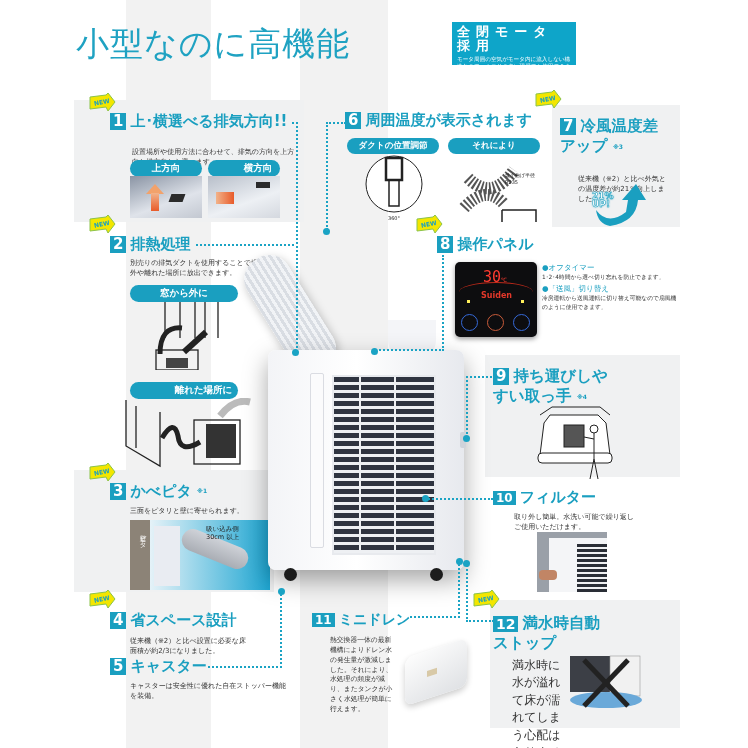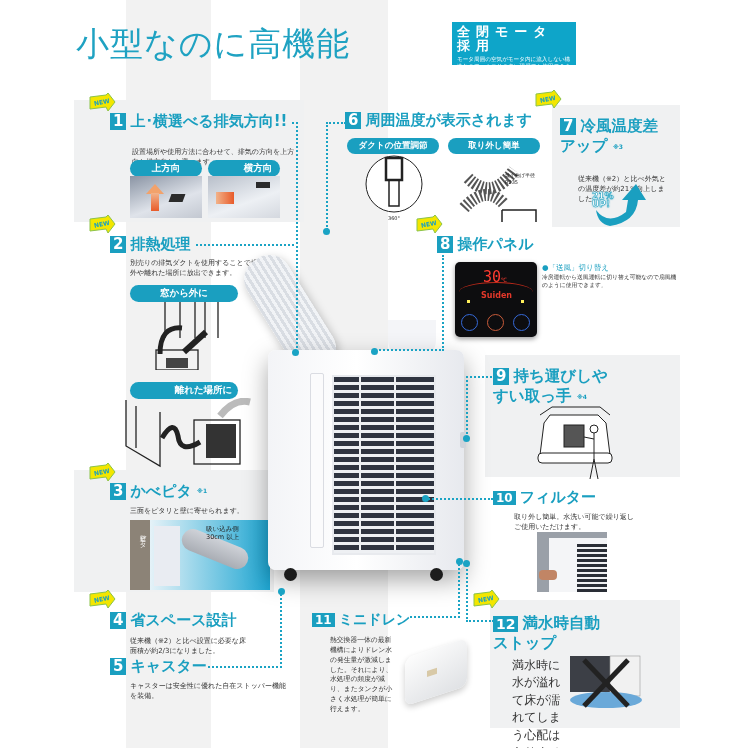--- a/index.html
+++ b/index.html
@@ -167,21 +167,21 @@
 <div class="abs desc" style="left:130px;top:636px;width:120px;">従来機（※2）と比べ設置に必要な床面積が約2/3になりました。</div>
 <div class="abs sec-title" style="left:110px;top:658px;font-size:15px;">
   <span class="num">5</span><span>キャスター</span>
 </div>
 <div class="abs desc" style="left:130px;top:681px;width:160px;">キャスターは安全性に優れた自在ストッパー機能を装備。</div>
 
 <div class="abs sec-title" style="left:345px;top:112px;font-size:15px;">
   <span class="num">6</span><span>周囲温度が表示されます</span>
 </div>
 <div class="abs pill" style="left:347px;top:138px;width:92px;font-size:8.5px;">ダクトの位置調節</div>
-<div class="abs pill" style="left:448px;top:138px;width:92px;font-size:8.5px;">取り外し簡単</div>
+<div class="abs pill" style="left:448px;top:138px;width:92px;font-size:8.5px;">それにより</div>
 <svg class="abs" style="left:362px;top:152px;" width="64" height="70" viewBox="0 0 64 70">
   <circle cx="32" cy="32" r="28" stroke="#222" fill="#fff" stroke-width="1"></circle>
   <rect x="24" y="6" width="16" height="22" fill="none" stroke="#222" stroke-width="2.5"></rect>
   <rect x="27" y="28" width="10" height="26" fill="none" stroke="#222" stroke-width="1.5"></rect>
   <text x="26" y="68" font-size="5" fill="#222">360°</text>
 </svg>
 <svg class="abs" style="left:458px;top:158px;" width="80" height="64" viewBox="0 0 80 64">
   <path d="M10 20 Q34 44 56 12" stroke="#555" stroke-width="12" fill="none" stroke-dasharray="2 2"></path>
   <path d="M6 50 Q28 26 46 46" stroke="#555" stroke-width="12" fill="none" stroke-dasharray="2 2"></path>
   <path d="M44 52 L44 64 M44 52 L78 52 L78 64" stroke="#222" stroke-width="1.5" fill="none"></path>
@@ -207,20 +207,24 @@
   </div>
   <div style="position:absolute;left:4px;top:20px;width:74px;height:20px;border-top:1.5px solid #c02a1a;border-radius:50% 50% 0 0;"></div>
   <div style="position:absolute;left:26px;top:29px;font-size:8px;font-weight:bold;color:#e2382a;">Suiden</div>
   <div style="position:absolute;left:12px;top:38px;width:3px;height:3px;background:#ffef5a;"></div>
   <div style="position:absolute;left:66px;top:38px;width:3px;height:3px;background:#ffef5a;"></div>
   <div style="position:absolute;left:6px;top:52px;width:17px;height:17px;border-radius:50%;border:1.5px solid #3569d8;"></div>
   <div style="position:absolute;left:32px;top:52px;width:17px;height:17px;border-radius:50%;border:1.5px solid #c85b3a;"></div>
   <div style="position:absolute;left:58px;top:52px;width:17px;height:17px;border-radius:50%;border:1.5px solid #3569d8;"></div>
 </div>
 <div class="abs" style="left:542px;top:263px;width:140px;">
+  <div style="margin-bottom:3px;">
+    <div class="teal" style="font-size:7.5px;">●オフタイマー</div>
+    <div class="desc" style="font-size:5.8px;">1･2･4時間から選べ切り忘れを防止できます。</div>
+  </div>
   <div>
     <div class="teal" style="font-size:7.5px;">●「送風」切り替え</div>
     <div class="desc" style="font-size:5.8px;">冷房運転から送風運転に切り替え可能なので扇風機のように使用できます。</div>
   </div>
 </div>
 
 <div class="abs sec-title" style="left:493px;top:366px;width:130px;font-size:15.5px;white-space:normal;line-height:1.3;">
   <span class="num">9</span><span>持ち運びしやすい取っ手</span>
   <span class="note">※4</span>
 </div>

